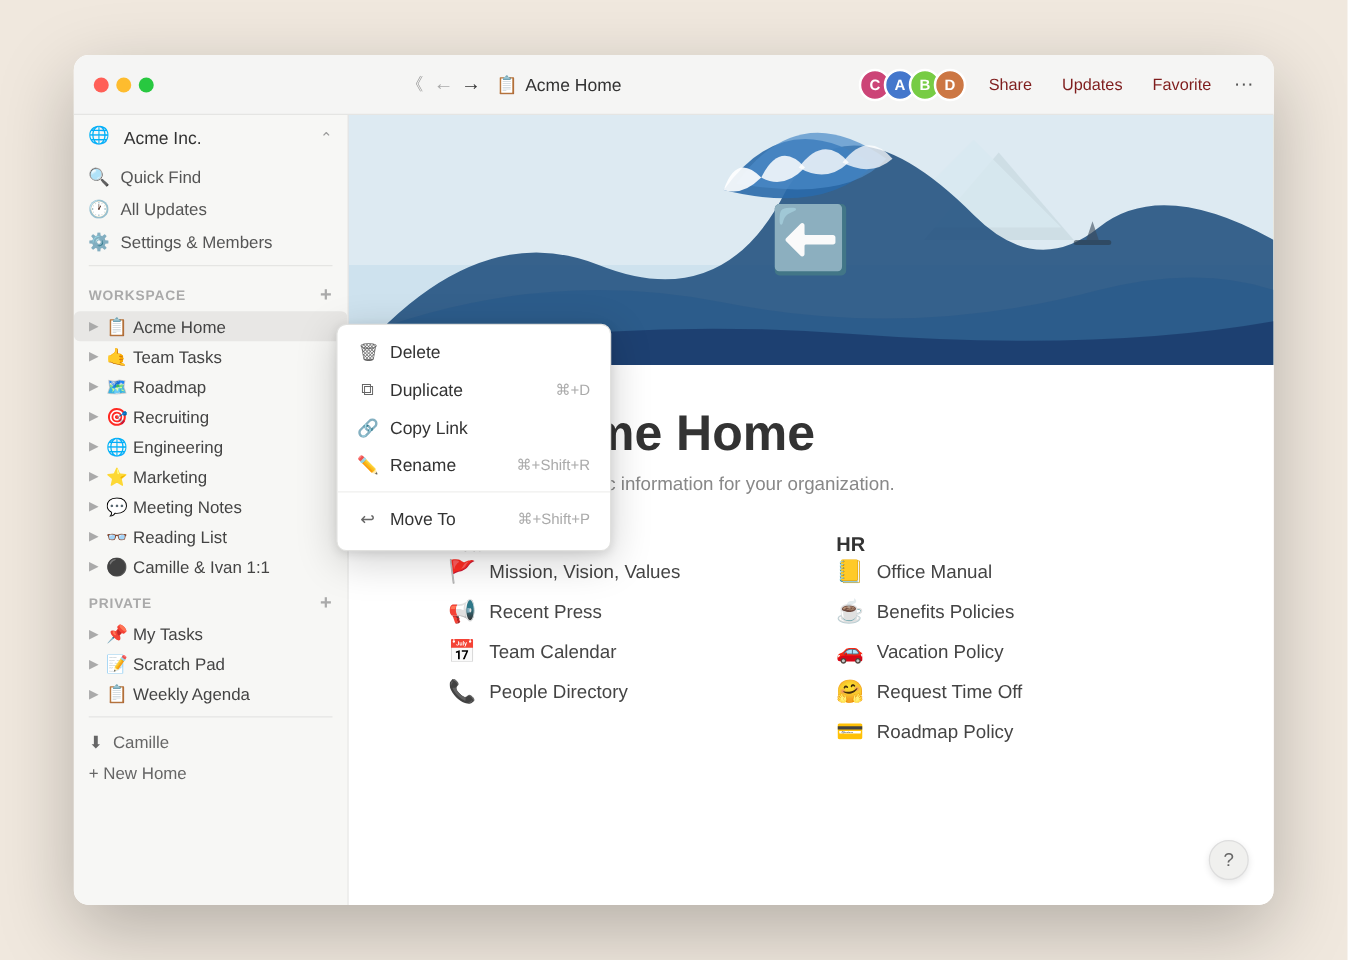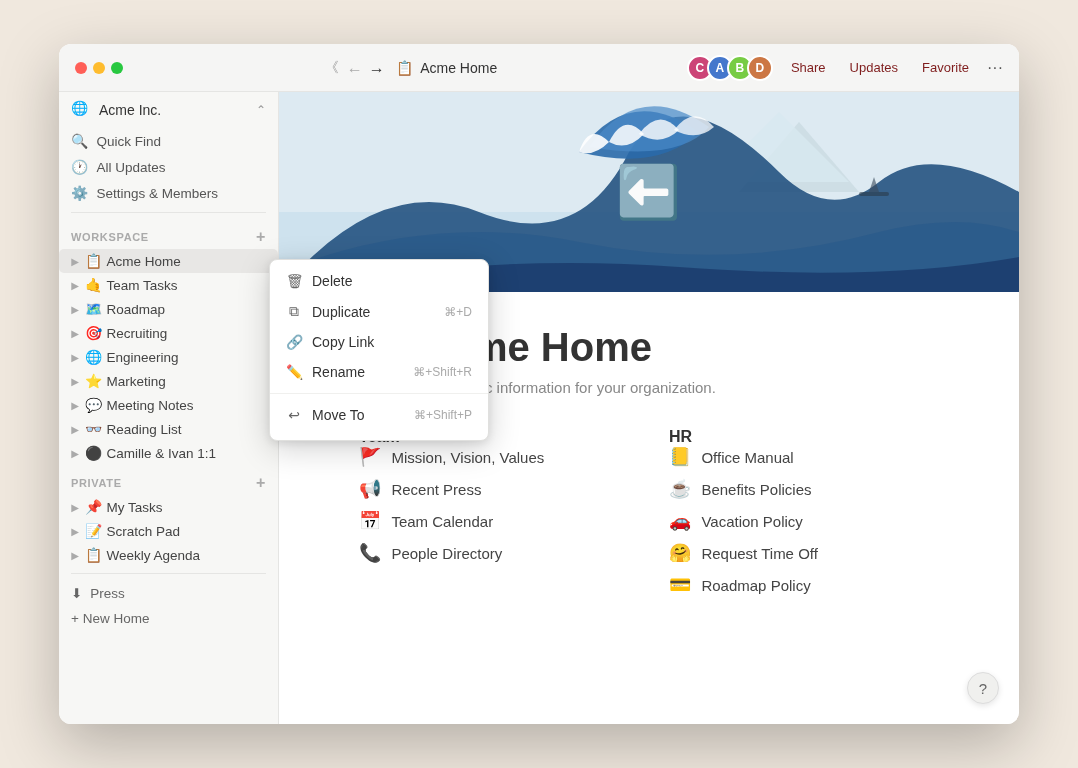--- a/index.html
+++ b/index.html
@@ -477,21 +477,21 @@
       <div class="sidebar-tree-item">
         <span class="tree-caret">▶</span>
         <span class="tree-emoji">📋</span>
         <span class="tree-label">Weekly Agenda</span>
       </div>
 
       <div class="sidebar-divider"></div>
 
       <div class="sidebar-bottom-item">
         <span>⬇</span>
-        <span>Press</span>
+        <span>Camille</span>
       </div>
       <div class="sidebar-bottom-item">
         <span>+ New Home</span>
       </div>
     </div>
 
     <div class="content">
 
       <div class="cover-image">
         <svg class="wave-art" viewBox="0 0 740 200" xmlns="http://www.w3.org/2000/svg" preserveAspectRatio="xMidYMid slice">

